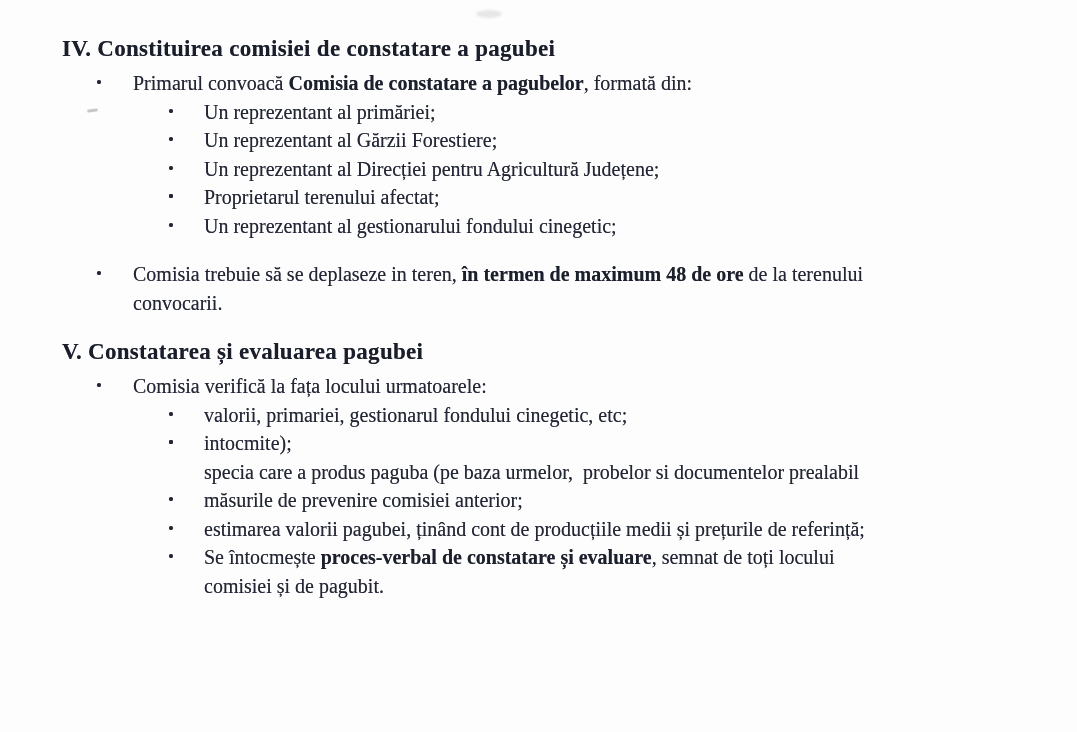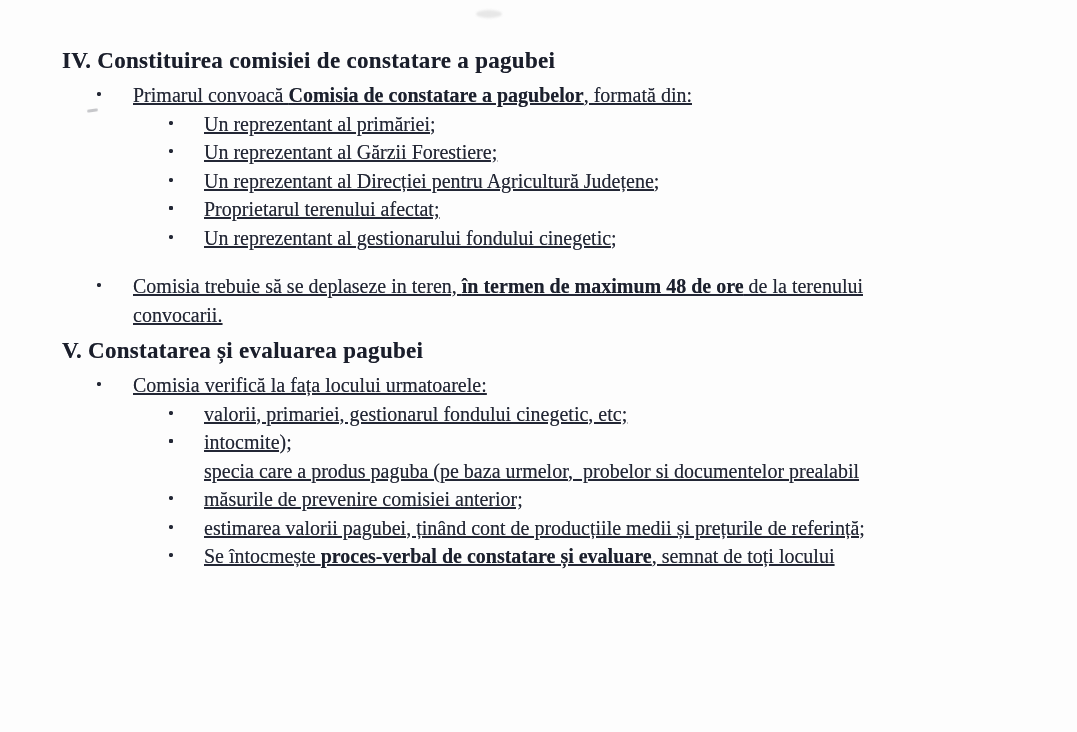--- a/index.html
+++ b/index.html
@@ -7,45 +7,45 @@
   body {
     width: 1077px; height: 732px;
     font-family: "Liberation Serif", serif;
     color: #232735;
   }
   .page {
     position: relative;
     width: 1077px; height: 732px;
     background: #fdfdfd;
     overflow: hidden;
-    padding: 46px 60px 0 62px;
+    padding: 34px 60px 0 62px;
     text-shadow: 0 0 0.5px rgba(30,34,48,0.55);
   }
   .heading {
     font-size: 23px;
     font-weight: bold;
     letter-spacing: 0.3px;
     line-height: 29px;
     color: #1a1e2b;
   }
   .list { font-size: 20px; }
   .heading + .list { margin-top: 6px; }
-  .list + .heading { margin-top: 7px; }
+  .list + .heading { margin-top: 20px; }
   .item { position: relative; line-height: 28.5px; }
   .item.gap { margin-top: 20px; }
   .item .bullet {
     position: absolute;
     top: 0;
     font-size: 17px;
   }
   .level-1 { padding-left: 71px; }
   .level-1 .bullet { left: 34px; }
   .level-2 { padding-left: 142px; }
   .level-2 .bullet { left: 106px; }
-  .line { display: block; white-space: pre; text-decoration: underline; }
+  .line { display: block; white-space: pre; }
   .line b { font-weight: bold; color: #1c202d; }
   .artifact { position: absolute; pointer-events: none; }
   .artifact-top {
     left: 476px; top: 10px; width: 26px; height: 8px;
     background: #e2e2e2; border-radius: 50%; opacity: 0.8;
     filter: blur(1px);
   }
   .artifact-left {
     left: 87px; top: 109px; width: 11px; height: 3px;
     background: #aaabb0; border-radius: 2px; opacity: 0.65;
@@ -72,16 +72,16 @@
         <div class="item level-1 gap"><span class="bullet">•</span><span class="text"><span class="line"><span>Comisia trebuie să se deplaseze in teren, </span><b>în termen de maximum 48 de ore</b><span> de la terenului</span></span><span class="line"><span>convocarii.</span></span></span></div>
       </div>
       <h2 class="heading">V. Constatarea și evaluarea pagubei</h2>
       <div class="list">
         <div class="item level-1"><span class="bullet">•</span><span class="text"><span class="line"><span>Comisia verifică la fața locului urmatoarele:</span></span></span></div>
         <div class="item level-2"><span class="bullet">•</span><span class="text"><span class="line"><span>valorii, primariei, gestionarul fondului cinegetic, etc;</span></span></span></div>
         <div class="item level-2"><span class="bullet">•</span></div>
         <div class="item level-2"><span class="bullet">•</span><span class="text"><span class="line"><span>intocmite);</span></span><span class="line"><span>specia care a produs paguba (pe baza urmelor,  probelor si documentelor prealabil</span></span></span></div>
         <div class="item level-2"><span class="bullet">•</span><span class="text"><span class="line"><span>măsurile de prevenire comisiei anterior;</span></span></span></div>
         <div class="item level-2"><span class="bullet">•</span><span class="text"><span class="line"><span>estimarea valorii pagubei, ținând cont de producțiile medii și prețurile de referință;</span></span></span></div>
-        <div class="item level-2"><span class="bullet">•</span><span class="text"><span class="line"><span>Se întocmește </span><b>proces-verbal de constatare și evaluare</b><span>, semnat de toți locului</span></span></span></div>
+        <div class="item level-2"><span class="bullet">•</span><span class="text"><span class="line"><span>Se întocmește </span><b>proces-verbal de constatare și evaluare</b><span>, semnat de toți locului</span></span><span class="line"><span>comisiei și de pagubit.</span></span></span></div>
       </div>
     </main>
 </div>
 
 </body></html>

